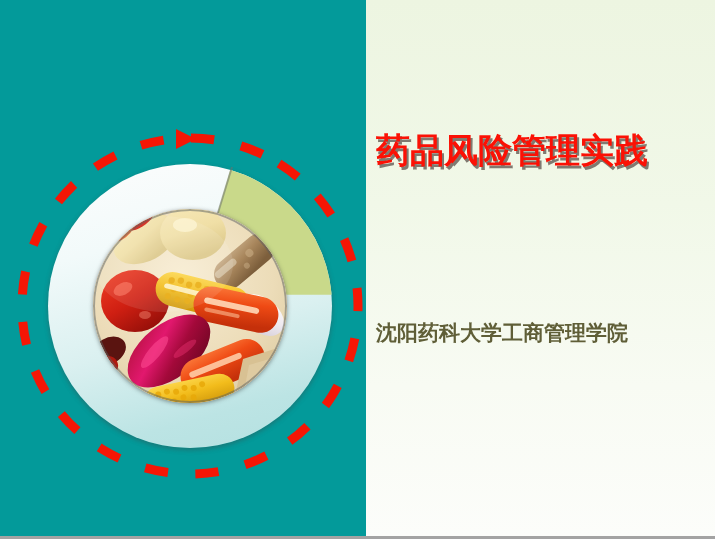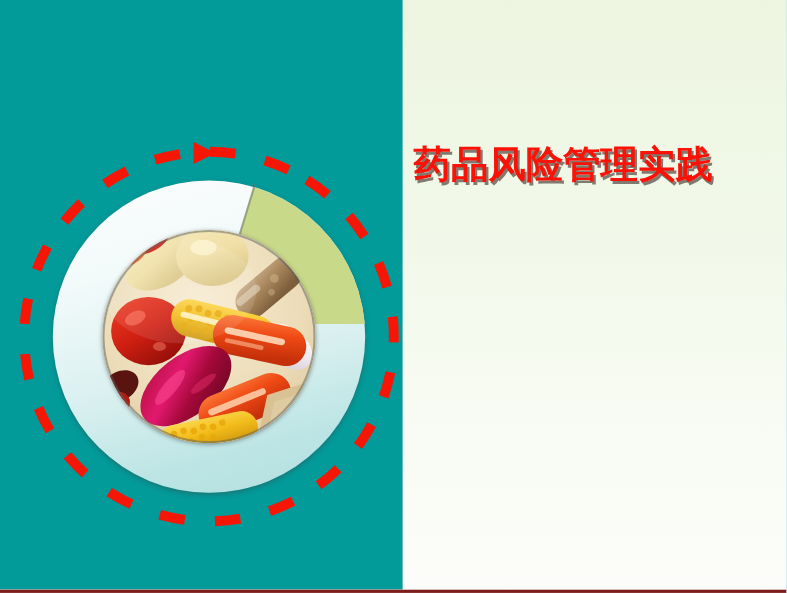--- a/index.html
+++ b/index.html
@@ -11,21 +11,21 @@
   body {
     font-family: "DejaVu Sans", "Liberation Sans", sans-serif;
   }
 
   .slide {
     position: relative;
     width: 715px;
     height: 539px;
     overflow: hidden;
     box-sizing: border-box;
-    border-bottom: 3px solid #7f1d1d;
+    border-bottom: 3px solid #a3a3a3;
     background: #fbfdf7;
   }
 
   
   .right-panel {
     position: absolute;
     left: 366px;
     top: 0;
     width: 349px;
     height: 536px;
@@ -299,15 +299,16 @@
           <ellipse cx="70" cy="55" rx="70" ry="48" fill="#ffffff" opacity="0.10"></ellipse>
           <circle cx="97" cy="97" r="96" fill="none" stroke="rgba(90,95,95,0.5)" stroke-width="2"></circle>
         </g>
       </svg>
     </div>
   </div>
 
   <div class="title">药品风险管理实践</div>
 
   <div class="subtitle-block">
+    <div class="subtitle-line1">沈阳药科大学工商管理学院</div>
   </div>
 
 </div>
 
 </body></html>

